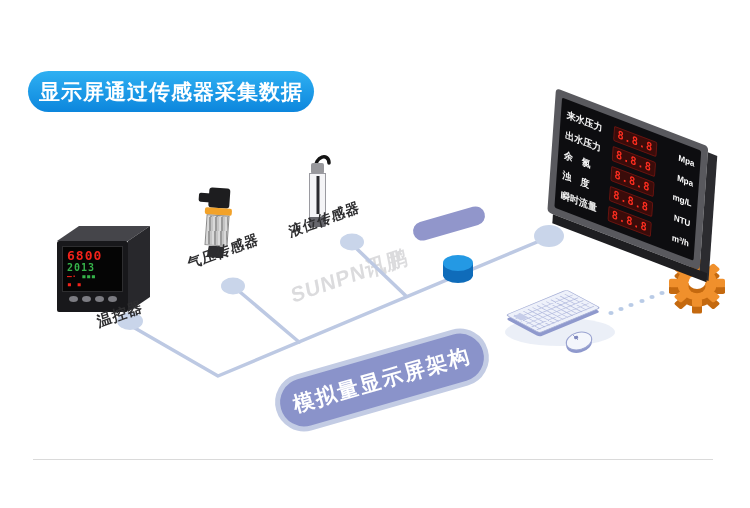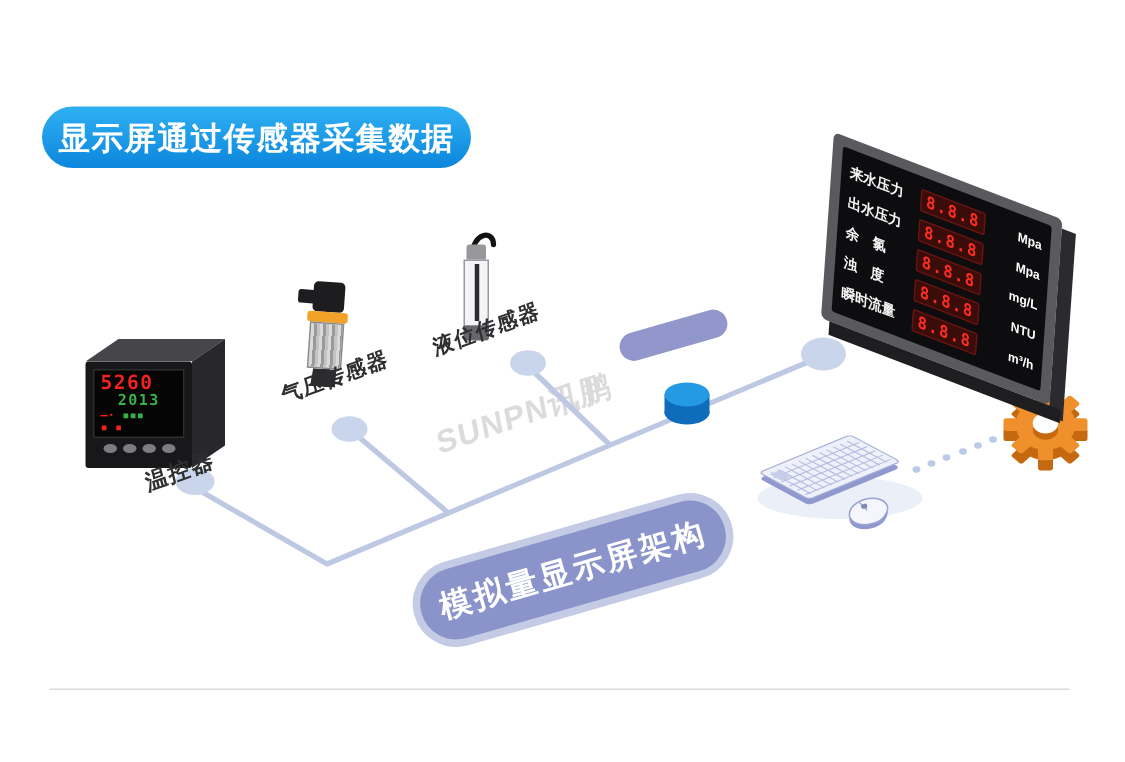--- a/index.html
+++ b/index.html
@@ -32,21 +32,21 @@
 
   
   .tc{position:absolute;left:57px;top:225px;width:94px;height:88px;z-index:2;}
   .tc-top{position:absolute;inset:0;background:#45454a;clip-path:polygon(0 16px,71px 16px,93px 1px,22px 1px);}
   .tc-sidef{position:absolute;inset:0;background:#28282c;clip-path:polygon(71px 16px,93px 1px,93px 72px,71px 87px);}
   .tc-front{position:absolute;left:0;top:16px;width:71px;height:71px;background:#18181b;border-radius:2px;
     padding:5px;box-sizing:border-box;}
   .tc-screen{background:#050505;border:1px solid #2e2e30;height:46px;padding:2px 4px;box-sizing:border-box;
     font-family:"DejaVu Sans Mono",monospace;font-weight:bold;line-height:1.05;}
   .tc-l1{font-size:13px;color:#f3221a;letter-spacing:1px;}
-  .tc-l2{font-size:10px;color:#35b24a;text-align:center;letter-spacing:1px;}
+  .tc-l2{font-size:10px;color:#35b24a;text-align:left;letter-spacing:1px;}
   .tc-ind{font-size:8px;line-height:1;}
   .red{color:#f3221a;} .green{color:#35b24a;}
   .tc-btns{display:flex;gap:4px;justify-content:center;margin-top:4px;}
   .tc-btn{width:9px;height:6px;border-radius:50%;background:#7c7c82;}
 
   
   .ps{position:absolute;left:196px;top:187px;width:44px;height:74px;transform:rotate(4deg);z-index:2;}
   .ps-head{position:absolute;left:11px;top:1px;width:21px;height:20px;background:#1d1d1f;border-radius:3px;}
   .ps-arm{position:absolute;left:1px;top:7px;width:14px;height:9px;background:#1d1d1f;border-radius:2px;}
   .ps-ring{position:absolute;left:8px;top:21px;width:27px;height:7px;background:#f2a229;border-radius:2px;}
@@ -197,21 +197,21 @@
         <span class="led-unit">m³/h</span>
       </div>
     </div>
   </div>
 
   <div class="tc">
     <div class="tc-top"></div>
     <div class="tc-sidef"></div>
     <div class="tc-front">
       <div class="tc-screen">
-        <div class="tc-l1">5260</div>
+        <div class="tc-l1">6800</div>
         <div class="tc-l2">2013</div>
         <div class="tc-ind">
           <span class="red">‒·</span>
           <span class="green">▪▪▪</span>
         </div>
         <div class="tc-ind">
           <span class="red">▪ ▪</span>
         </div>
       </div>
       <div class="tc-btns">

